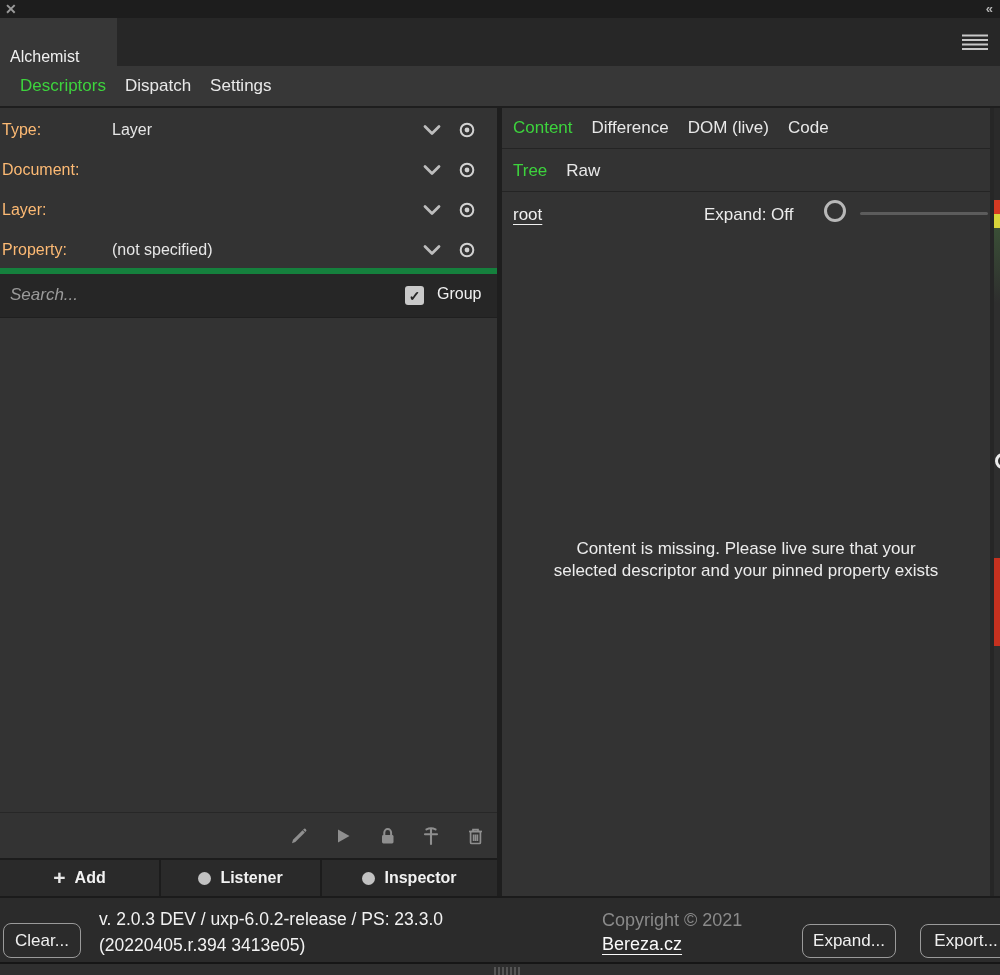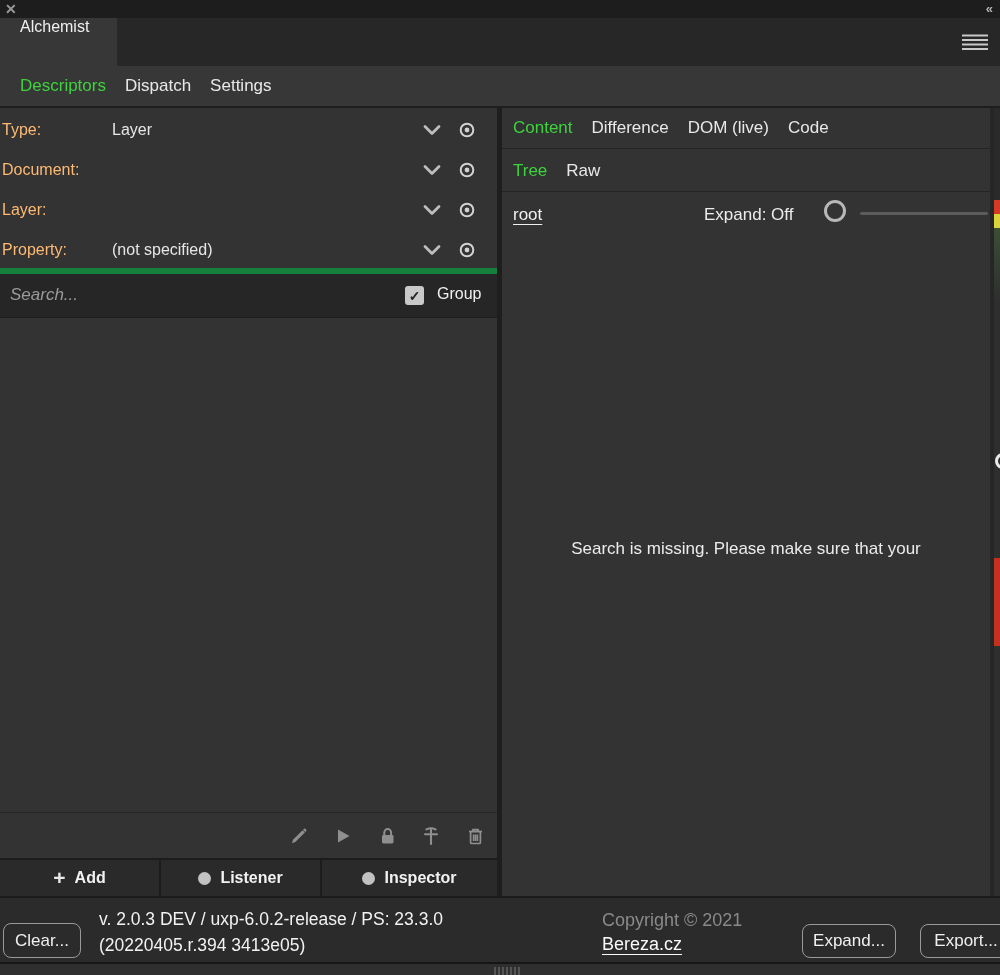--- a/index.html
+++ b/index.html
@@ -11,21 +11,21 @@
   }
   .abs { position:absolute; }
 
   
   .topbar { left:0; top:0; width:1000px; height:18px; background:#1d1d1d; }
   .close-x { left:5px; top:0px; font-size:14px; font-weight:700; color:#9a9a9a; line-height:18px; }
   .collapse { right:8px; top:0px; font-size:13px; font-weight:700; color:#b5b5b5; line-height:17px; letter-spacing:-1px; }
 
   
   .tabstrip { left:0; top:18px; width:1000px; height:48px; background:#272727; }
-  .panel-tab { left:0; top:0; width:117px; height:48px; background:#373737; display:flex; align-items:flex-start; padding-left:20px; font-size:16px; color:#f0f0f0; }
+  .panel-tab { left:0; top:0; width:117px; height:48px; background:#373737; display:flex; align-items:flex-end; padding-left:10px; font-size:16px; color:#f0f0f0; }
   .hamburger { right:12px; top:16px; }
 
   
   .tabsrow { left:0; top:66px; width:1000px; height:42px; background:#373737; border-bottom:2px solid #1e1e1e; display:flex; align-items:center; gap:19px; padding-left:20px; font-size:17px; }
   .tab { cursor:default; color:#e8e8e8; }
   .tab.active { color:#3dd33d; }
 
   
   .left-panel { left:0; top:108px; width:497px; height:788px; background:#333333; }
   .frow { position:absolute; left:0; width:497px; height:40px; display:flex; align-items:center; }
@@ -262,21 +262,22 @@
       <span class="tab active">Tree</span>
       <span class="tab">Raw</span>
     </div>
     <div class="rootrow">
       <span class="rootlink">root</span>
       <span class="expandlbl">Expand: Off</span>
       <span class="slider-thumb"></span>
       <span class="slider-track"></span>
     </div>
     <div class="missing">
-      <div>Search is missing. Please make sure that your</div>
+      <div>Content is missing. Please live sure that your</div>
+      <div>selected descriptor and your pinned property exists</div>
     </div>
   </div>
 
   <div class="abs gutter"></div>
   <div class="abs edge">
     <div class="seg" style="top:0;height:92px;background:#2a2a2a"></div>
     <div class="seg" style="top:92px;height:14px;background:#d53a22"></div>
     <div class="seg" style="top:106px;height:14px;background:#d8d43a"></div>
     <div class="seg" style="top:120px;height:75px;background:linear-gradient(#3a4f36,#2e2e2e)"></div>
     <div class="edge-circle"></div>

